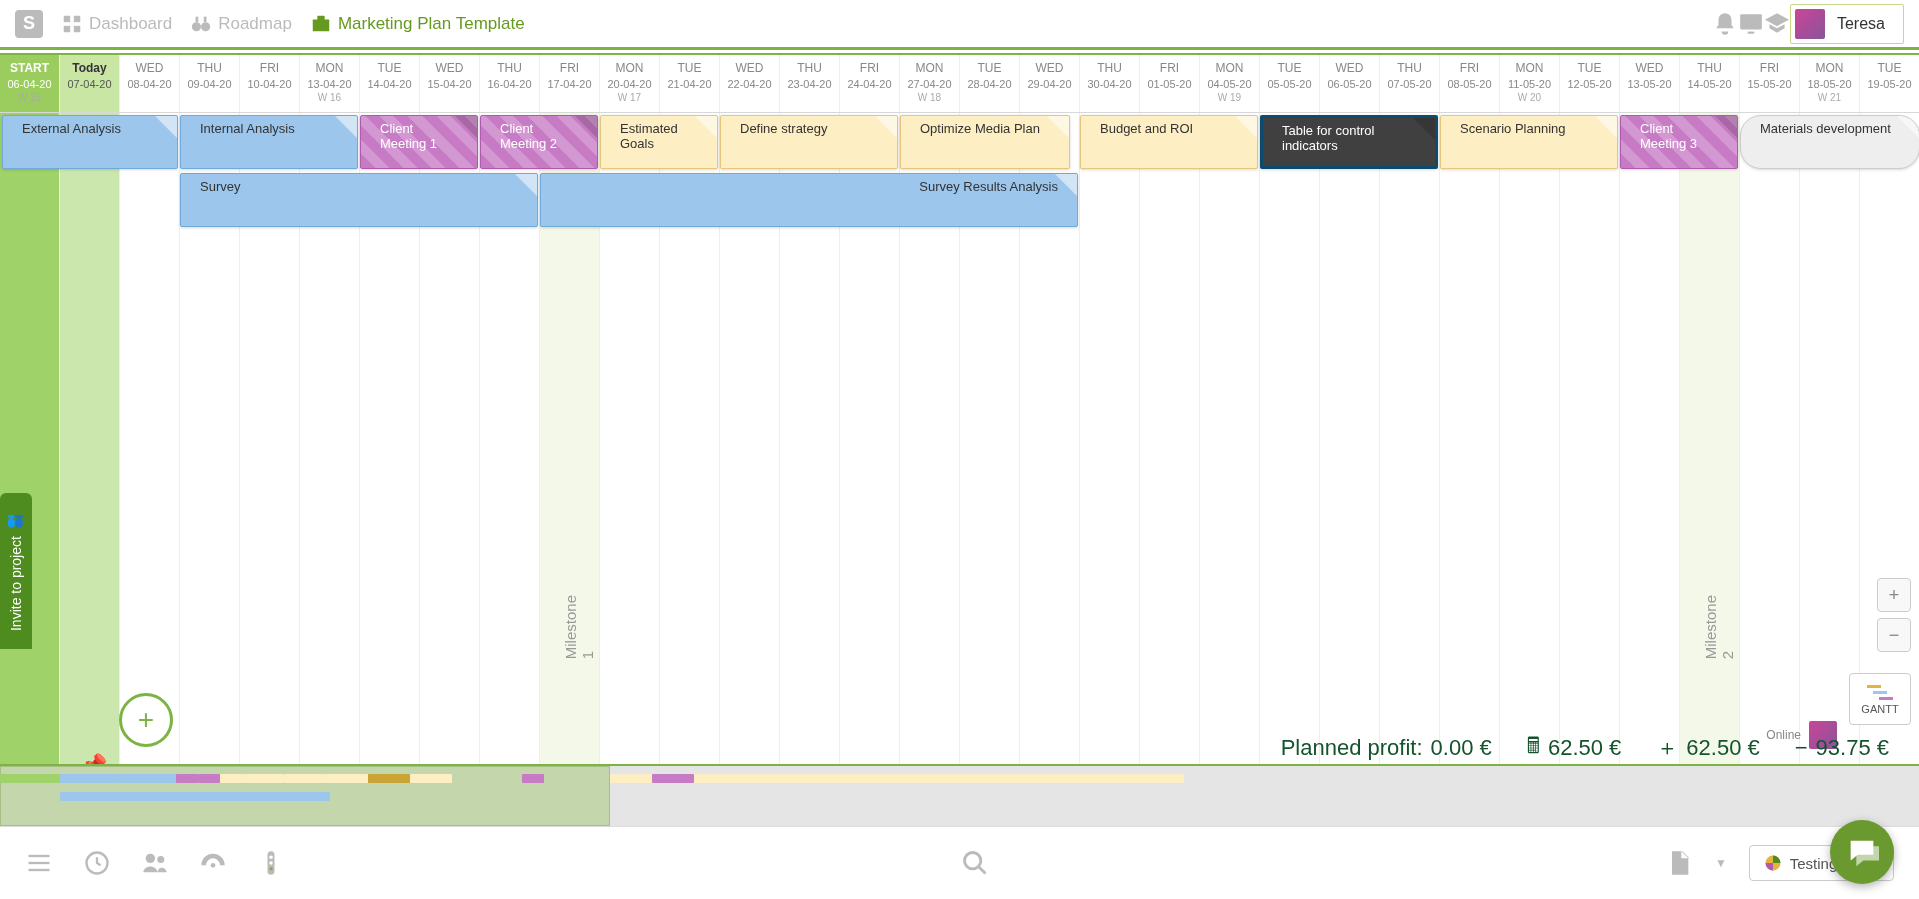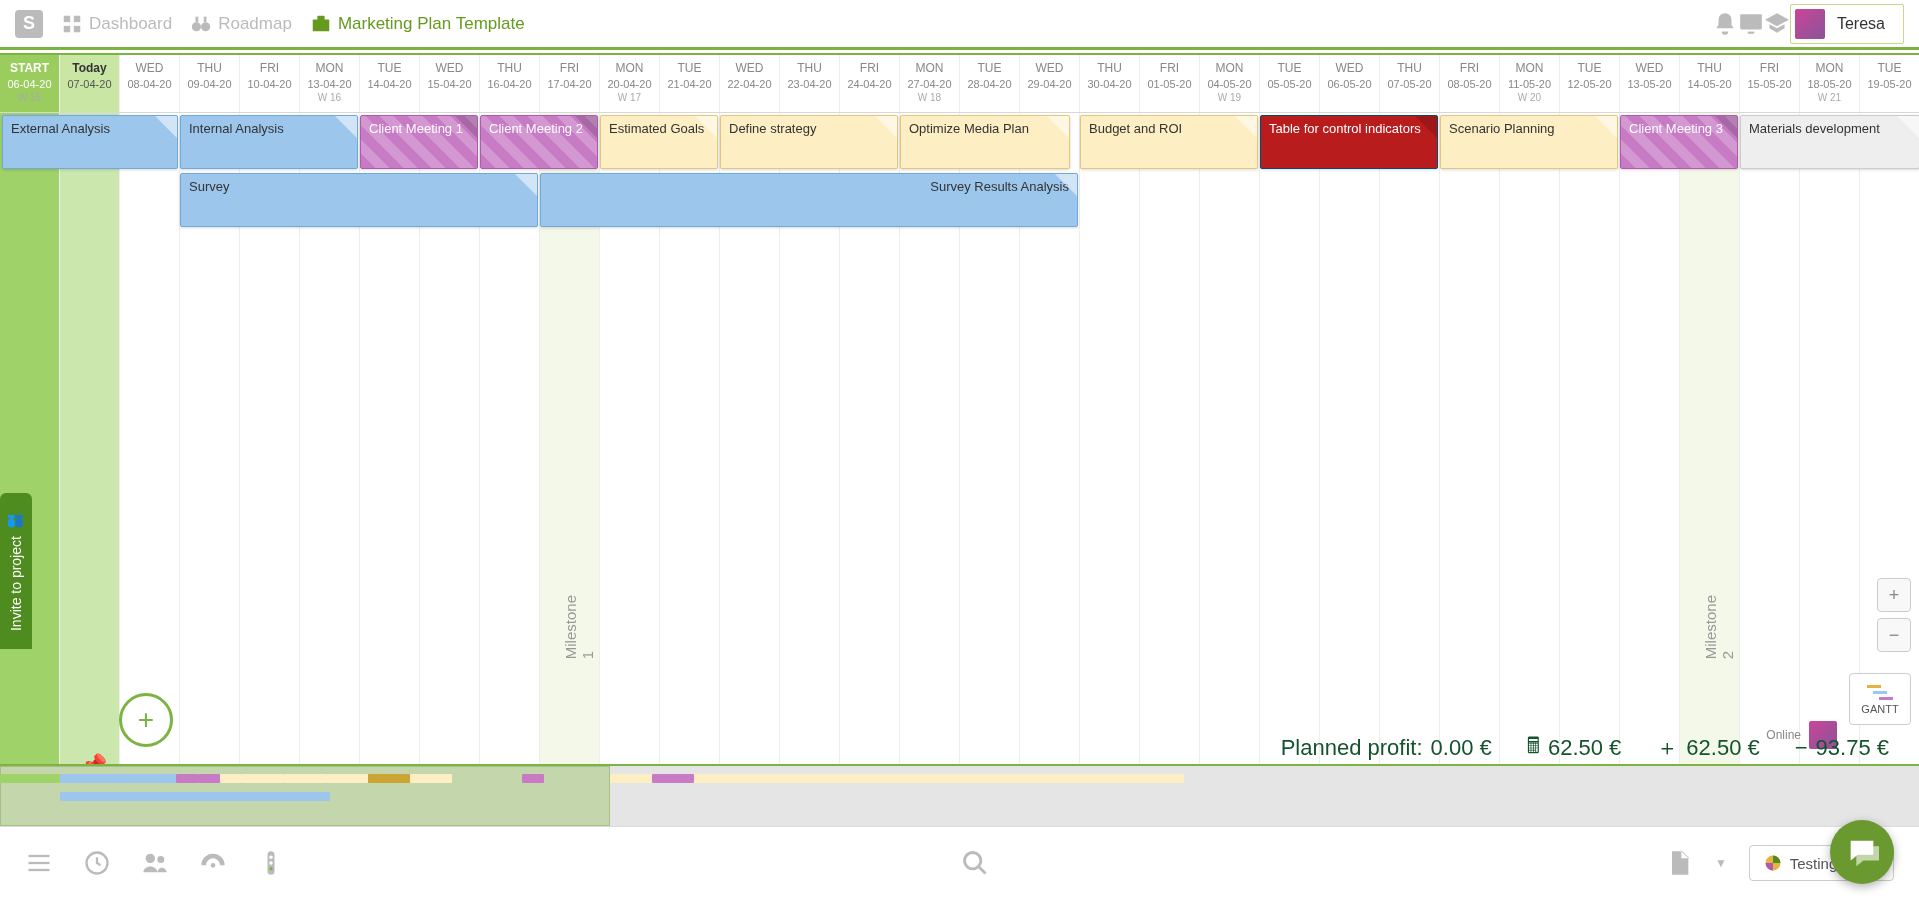--- a/index.html
+++ b/index.html
@@ -33,25 +33,25 @@
 
 
 .body-cols { position: absolute; top: 60px; left: 0; right: 0; bottom: 0; display: flex; }
 .body-col { width: 60px; flex-shrink: 0; border-right: 1px solid #eee; }
 .body-col.start { background: #9fd268; }
 .body-col.today { background: #cbe7ae; }
 .body-col.fri-shade { background: #f3f8e8; }
 
 
 .tasks { position: absolute; top: 62px; left: 0; right: 0; }
-.task { position: absolute; height: 54px; border-radius: 2px; padding: 5px 8px; font-size: 13px; color: #333; overflow: hidden; box-shadow: 0 1px 3px rgba(0,0,0,.15); }
+.task { position: absolute; height: 54px; border-radius: 2px; padding: 5px 19px; font-size: 13px; color: #333; overflow: hidden; box-shadow: 0 1px 3px rgba(0,0,0,.15); }
 .task.blue { background: #9cc6ec; border: 1px solid #6faadb; }
 .task.purple { background: repeating-linear-gradient(45deg,#c67bc4,#c67bc4 10px,#d398d1 10px,#d398d1 20px); border: 1px solid #b05aae; color: #fff; }
 .task.cream { background: #fdeec3; border: 1px solid #e6c67b; }
-.task.orange { background: #b91c1c; border: 1px solid #0c4a6e; color: #fff; }
+.task.orange { background: #404040; border: 3px solid #0c4a6e; color: #fff; }
 .task.grey { background: #eee; border: 1px solid #ccc; }
 .task .corner { position: absolute; right: 0; top: 0; width: 0; height: 0; border-left: 22px solid transparent; border-top: 22px solid rgba(255,255,255,.55); }
 .task.orange .corner, .task.purple .corner { border-top-color: rgba(0,0,0,.15); }
 
 
 .milestone { position: absolute; writing-mode: vertical-rl; transform: rotate(180deg); color: #999; font-size: 15px; }
 
 
 .invite-tab { position: absolute; left: 0; top: 440px; background: #4e8c1f; color: #fff; writing-mode: vertical-rl; transform: rotate(180deg); padding: 18px 8px; border-radius: 0 0 6px 6px; font-size: 14px; cursor: pointer; display: flex; align-items: center; gap: 8px; }
 
@@ -314,21 +314,21 @@
       <div class="task blue" style="left: 180px; width: 178px; top: 0px;">Internal Analysis<div class="corner"></div></div>
       <div class="task purple" style="left: 360px; width: 118px; top: 0px;">Client Meeting 1<div class="corner"></div></div>
       <div class="task purple" style="left: 480px; width: 118px; top: 0px;">Client Meeting 2<div class="corner"></div></div>
       <div class="task cream" style="left: 600px; width: 118px; top: 0px;">Estimated Goals<div class="corner"></div></div>
       <div class="task cream" style="left: 720px; width: 178px; top: 0px;">Define strategy<div class="corner"></div></div>
       <div class="task cream" style="left: 900px; width: 170px; top: 0px;">Optimize Media Plan<div class="corner"></div></div>
       <div class="task cream" style="left: 1080px; width: 178px; top: 0px;">Budget and ROI<div class="corner"></div></div>
       <div class="task orange" style="left: 1260px; width: 178px; top: 0px;">Table for control indicators<div class="corner"></div></div>
       <div class="task cream" style="left: 1440px; width: 178px; top: 0px;">Scenario Planning<div class="corner"></div></div>
       <div class="task purple" style="left: 1620px; width: 118px; top: 0px;">Client Meeting 3<div class="corner"></div></div>
-      <div class="task grey" style="left: 1740px; width: 180px; top: 0px;">Materials development<div class="corner"></div></div>
+      <div class="task grey" style="left: 1740px; width: 180px; top: 0px; border-radius: 21px;">Materials development<div class="corner"></div></div>
       <div class="task blue" style="left: 180px; width: 358px; top: 58px;">Survey<div class="corner"></div></div>
       <div class="task blue" style="left: 540px; width: 538px; top: 58px; text-align: right;">Survey Results Analysis<div class="corner"></div></div>
       <div class="milestone" style="left: 562px; top: 480px;">Milestone 1</div>
       <div class="milestone" style="left: 1702px; top: 480px;">Milestone 2</div>
     </div>
 
   <div class="invite-tab">
     <span>Invite to project</span>
     <span>👥</span>
   </div>

